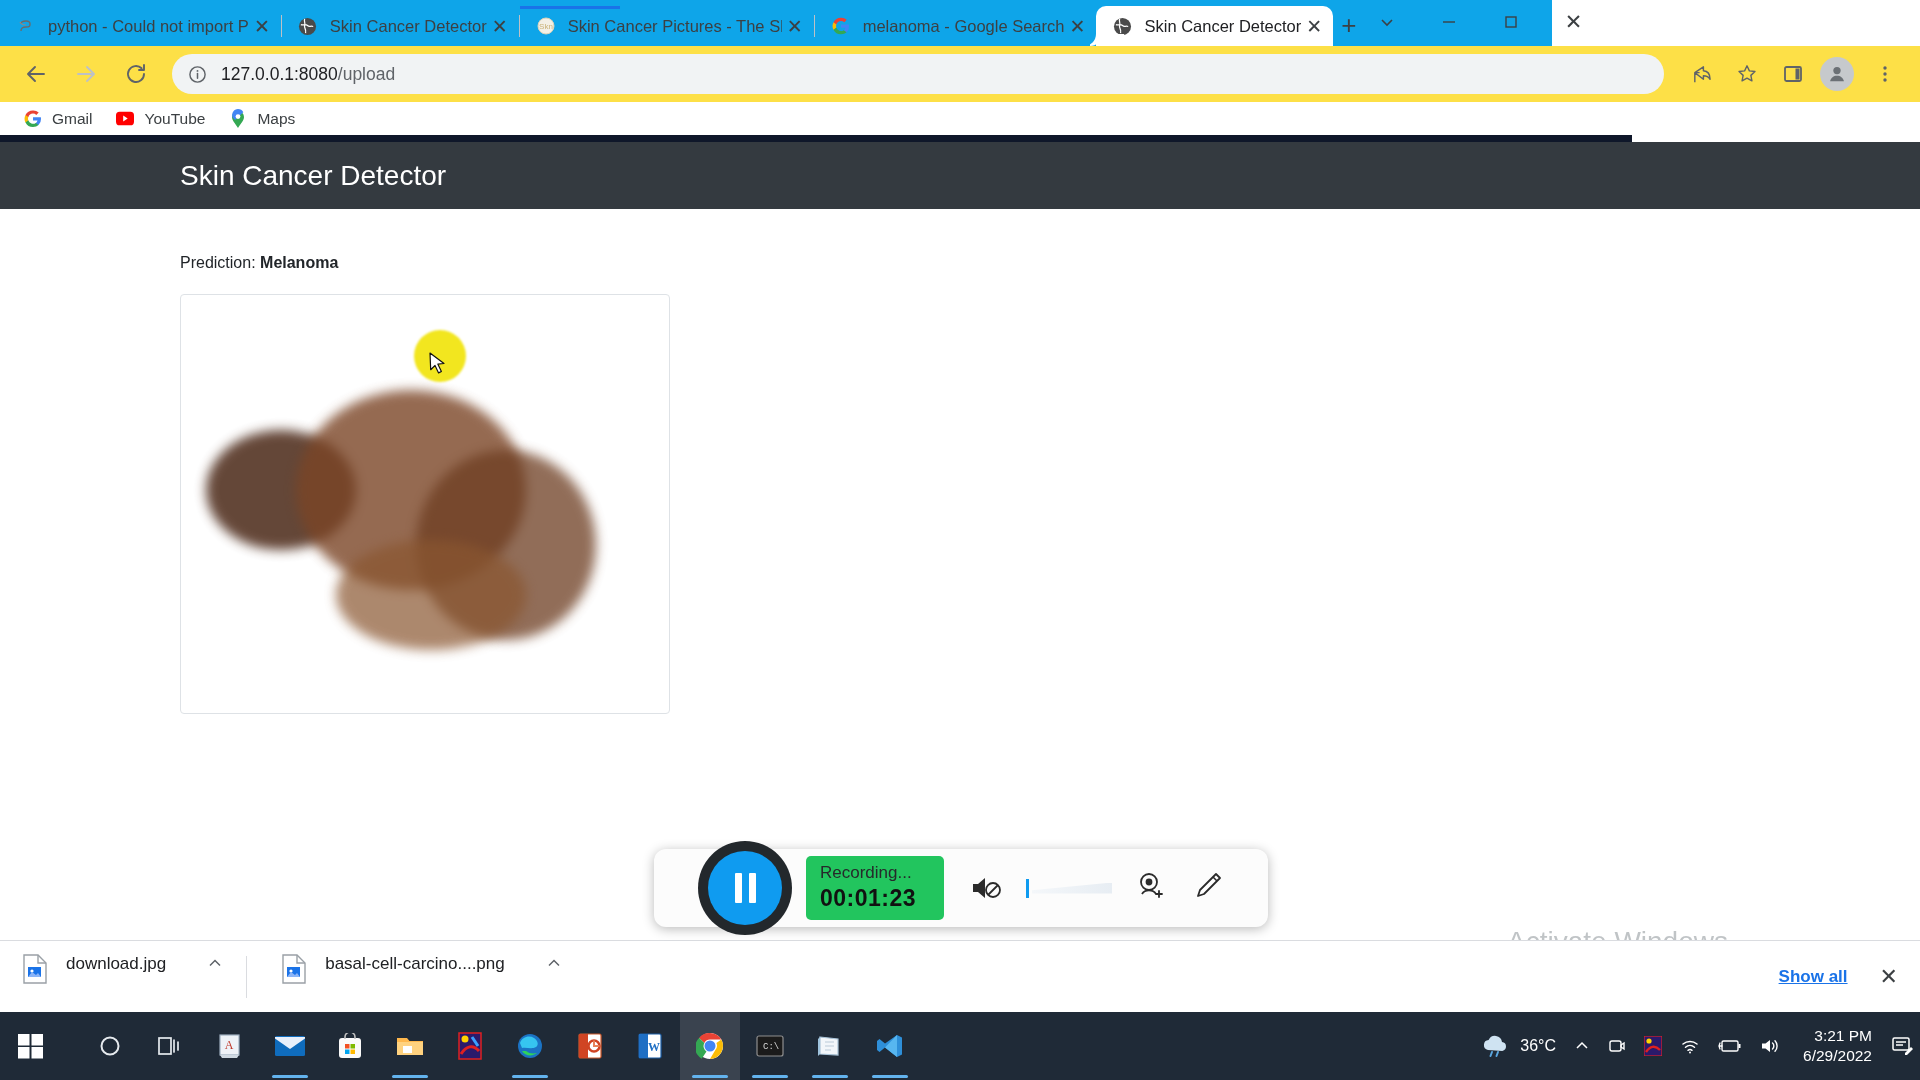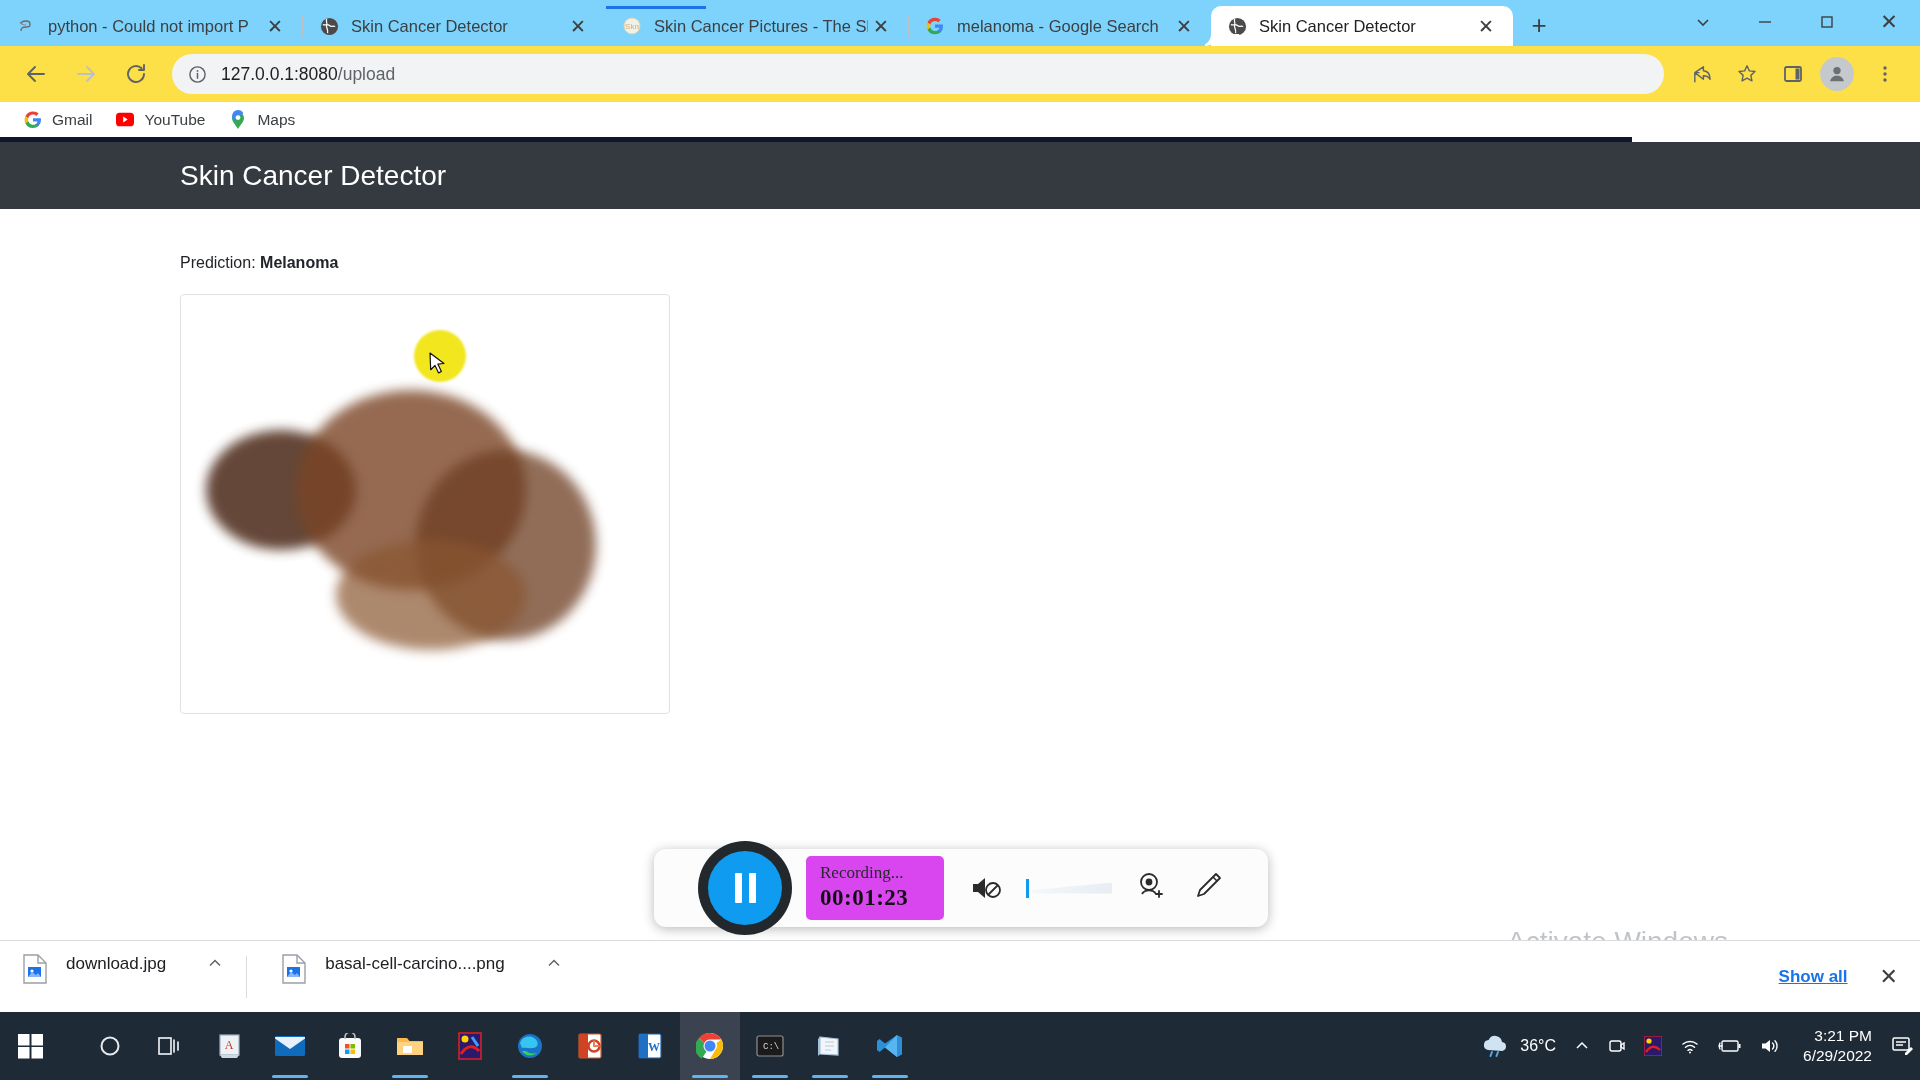--- a/index.html
+++ b/index.html
@@ -6,22 +6,22 @@
   html, body {
     width: 1920px; height: 1080px;
     overflow: hidden;
     font-family: "Liberation Sans", sans-serif;
     background: #fff;
   }
   body { position: relative; }
 
   
   .tabstrip {
-    position: absolute; top: 0; left: 0; width: 1920px; height: 46px;
-    background: #7dd3fc;
+    position: absolute; top: 0; left: 0; width: 1552px; height: 46px;
+    background: #0ea5e9;
     display: flex; align-items: flex-end;
   }
   .tab {
     position: relative;
     height: 40px; width: 302px;
     display: flex; align-items: center;
     padding: 0 6px 0 16px;
     font-size: 16.5px; color: #3c4043;
     background: transparent;
     border-radius: 10px 10px 0 0;
@@ -102,21 +102,21 @@
   .avatar {
     width: 34px; height: 34px; border-radius: 50%;
     background: #c6c9cc; display:flex; align-items:center; justify-content:center;
     margin: 0 6px;
   }
 
   
   .bookmarks {
     position: absolute; top: 102px; left: 0; width: 1632px; height: 40px;
     background: #fff; display: flex; align-items: center; padding-left: 14px;
-    border-bottom: 5px solid #0f172a;
+    border-bottom: 7px solid #0f172a;
   }
   .bm {
     display: flex; align-items: center; height: 30px;
     padding: 0 10px; margin-right: 4px; border-radius: 4px;
     font-size: 15.5px; color: #3c4043;
   }
   .bm .bm-ico { width: 18px; height: 18px; margin-right: 10px;
     display:flex; align-items:center; justify-content:center; }
 
   
@@ -196,22 +196,22 @@
   }
   .rec-pause {
     width: 74px; height: 74px; border-radius: 50%;
     background: #0f9bf0;
     display: flex; align-items: center; justify-content: center; gap: 7px;
   }
   .rec-pause i {
     display: block; width: 7px; height: 30px; background: #fff; border-radius: 1px;
   }
   .rec-timebox {
-    margin-left: 152px; background: #d946ef; border-radius: 5px;
-    padding: 6px 18px 8px 14px; min-width: 138px; font-family: Liberation Serif, serif;
+    margin-left: 152px; background: #22c55e; border-radius: 5px;
+    padding: 6px 18px 8px 14px; min-width: 138px;
   }
   .rec-label { font-size: 17px; color: #26292b; line-height: 22px; }
   .rec-time { font-size: 23px; font-weight: 700; color: #111; line-height: 28px; letter-spacing: 0.5px; }
   .rec-ctrl { margin-left: 26px; display: flex; align-items: center; color: #2b2b2b; }
   .rec-slider {
     margin-left: 22px; width: 86px; height: 13px; position: relative;
   }
   .rec-slider .track {
     position: absolute; left: 6px; top: 1px; width: 80px; height: 11px;
     background: linear-gradient(90deg,#f4f7fa,#e7edf3);

